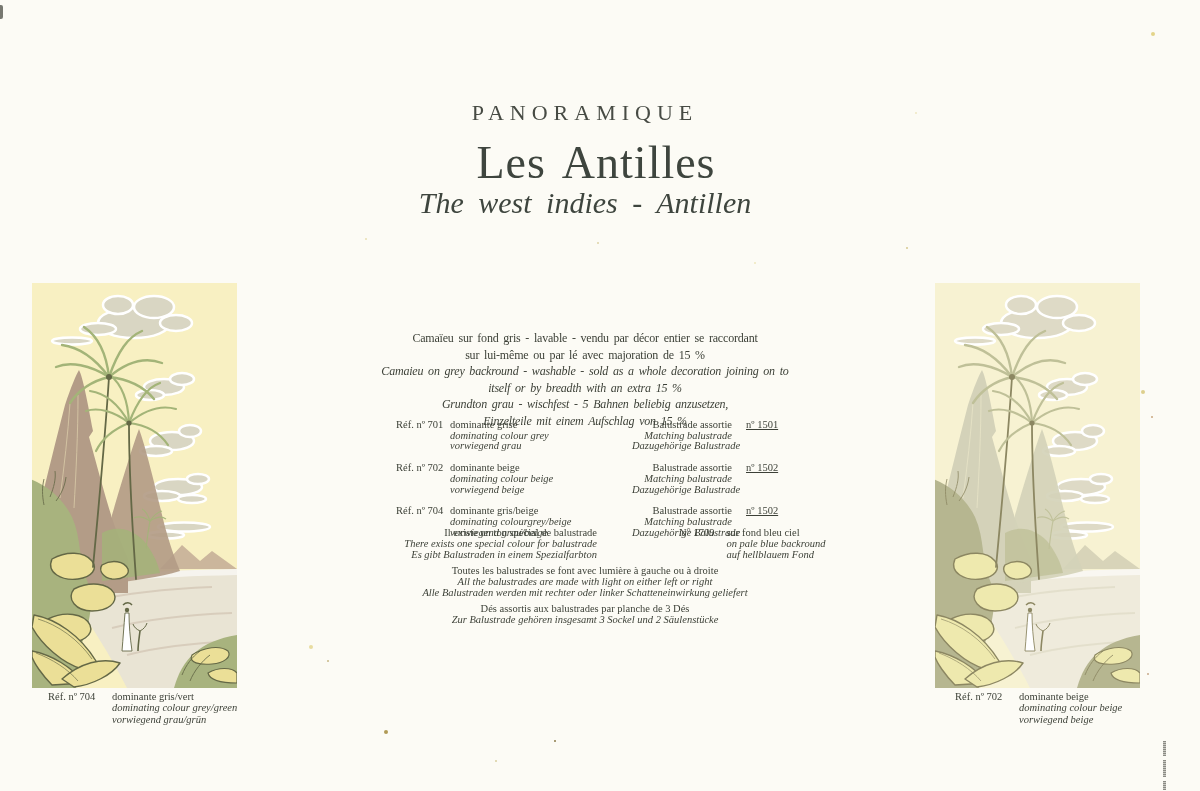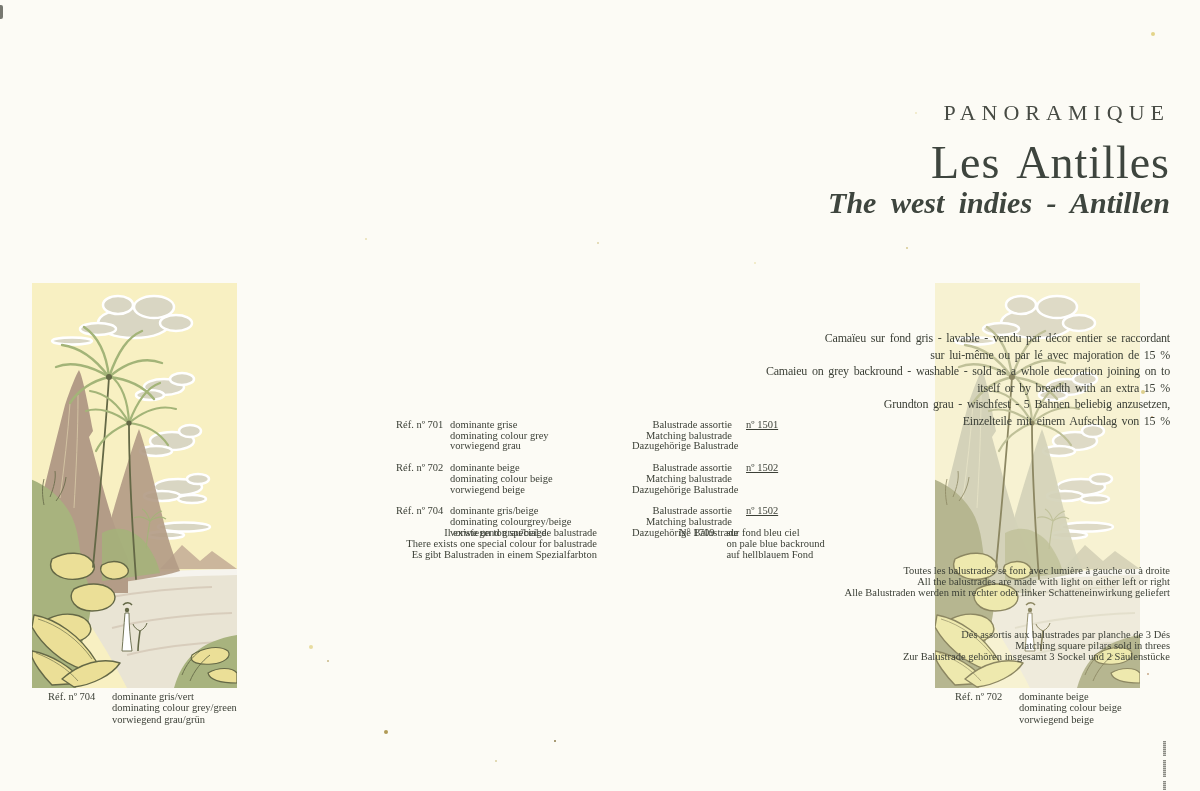--- a/index.html
+++ b/index.html
@@ -5,41 +5,41 @@
   html,body{margin:0;padding:0;background:#e8e8e4;}
   .page{
     position:relative;
     width:1200px;height:791px;
     background:#fcfbf5;
     overflow:hidden;
     font-family:"Liberation Serif","DejaVu Serif",serif;
     color:#3c4037;
   }
   
-  .center-band{position:absolute;left:0;width:1170px;text-align:right;white-space:nowrap;}
+  .center-band{position:absolute;left:0;width:1170px;text-align:center;white-space:nowrap;}
   .kicker{top:100px;font-size:22px;letter-spacing:6px;color:#474b44;}
-  .main-title{top:136px;font-size:46px;letter-spacing:1px;word-spacing:6px;color:#3e453e;}
-  .subtitle{top:186px;font-size:30px;font-style:italic;word-spacing:7px;color:#3e453e;font-weight:bold;}
+  .main-title{top:136px;font-size:46px;letter-spacing:1px;word-spacing:6px;color:#3e453e;padding-left:11px;}
+  .subtitle{top:186px;font-size:30px;font-style:italic;word-spacing:7px;color:#3e453e;}
   
   .intro{top:330px;font-size:12px;line-height:16.5px;letter-spacing:-0.2px;word-spacing:2px;}
   
   .ref-table{position:absolute;left:396px;top:420px;width:402px;font-size:10.5px;line-height:10.7px;}
   .ref-row{display:grid;grid-template-columns:54px 182px 100px 14px 52px;margin-bottom:11px;}
   .ref-row .c-ref{white-space:nowrap;}
   .ref-row .c-dom{white-space:nowrap;}
   .ref-row .c-bal{text-align:right;white-space:nowrap;}
   .ref-row .c-num{grid-column:5;white-space:nowrap;text-decoration:underline;}
-  .l2{display:block;}
+  .l2{font-style:italic;display:block;}
   .l1{display:block;}
   
   .special-left{position:absolute;left:345px;top:527px;width:252px;text-align:right;font-size:10.5px;line-height:11.2px;white-space:nowrap;}
   .special-right{position:absolute;left:641px;top:527px;display:flex;gap:12px;font-size:10.5px;line-height:11.2px;white-space:nowrap;margin-left:38px;}
   
   .note-light{top:565px;font-size:10.5px;line-height:11.2px;}
-  .note-dice{top:629px;font-size:10.5px;line-height:11.2px;}
+  .note-dice{top:603px;font-size:10.5px;line-height:11.2px;}
   
   .caption{position:absolute;top:691px;display:flex;gap:12px;font-size:10.5px;line-height:11.4px;white-space:nowrap;}
   .caption.left{left:48px;}
   .caption.right{left:955px;}
   .caption .c-ref{min-width:52px;}
   
   .illustration{position:absolute;top:283px;width:205px;height:405px;margin:0;}
   .illustration.left{left:32px;}
   .illustration.right{left:935px;}
   .illustration svg{width:100%;height:100%;display:block;}
@@ -391,21 +391,20 @@
   </div>
 
   <div class="center-band note-light">
     <span class="l1">Toutes les balustrades se font avec lumière à gauche ou à droite</span>
     <span class="l2">All the balustrades are made with light on either left or  right</span>
     <span class="l2">Alle Balustraden werden mit rechter oder linker Schatteneinwirkung geliefert</span>
   </div>
 
   <div class="center-band note-dice">
     <span class="l1">Dés assortis aux balustrades par planche de 3 Dés</span>
-    <span class="l2">Matching square pilars sold in threes</span>
     <span class="l2">Zur Balustrade gehören insgesamt 3 Sockel und 2 Säulenstücke</span>
   </div>
 
   <div class="caption left">
     <span class="c-ref l1">Réf. nº 704</span>
     <span>
       <span class="l1">dominante gris/vert</span>
       <span class="l2">dominating colour grey/green</span>
       <span class="l2">vorwiegend grau/grün</span>
     </span>

